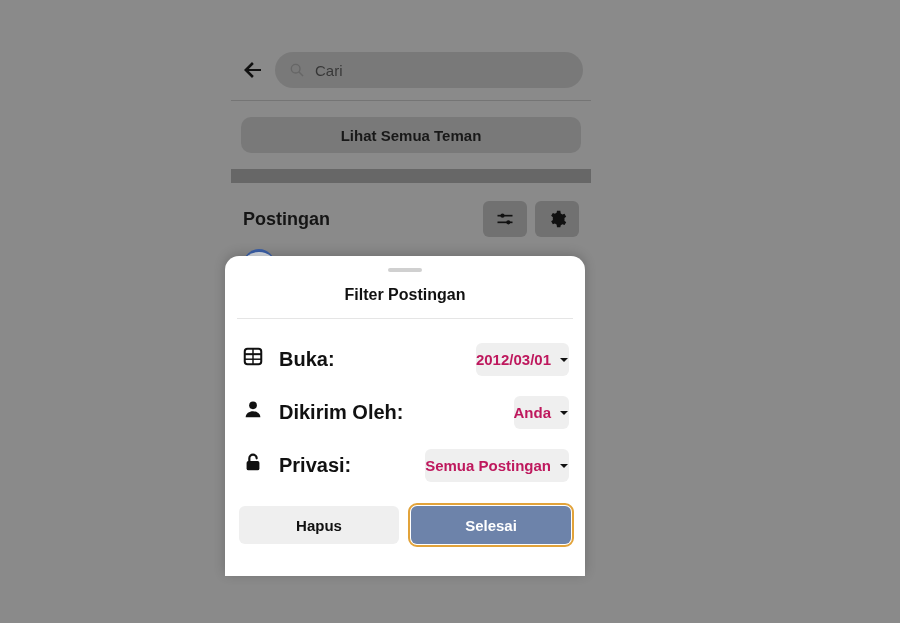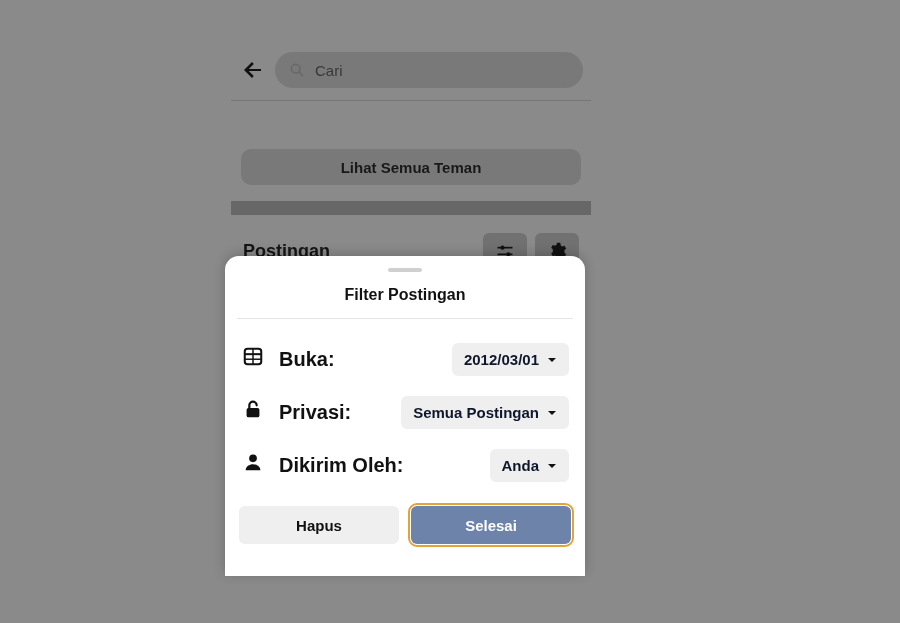--- a/index.html
+++ b/index.html
@@ -7,39 +7,39 @@
   .overlay { position:absolute; inset:0; background:rgba(0,0,0,0.0); }
   .phone-col { position: absolute; left: 231px; top: 0; width: 360px; }
   
   .topbar { display:flex; align-items:center; padding: 52px 8px 12px 8px; gap:8px; border-bottom:1px solid rgba(0,0,0,0.15); }
   .back { width:28px; height:28px; display:flex; align-items:center; justify-content:center; }
   .search-wrap { flex:1; background: rgba(0,0,0,0.12); border-radius: 18px; height:36px; display:flex; align-items:center; padding:0 14px; gap:10px; color: rgba(0,0,0,0.55); }
   .search-input { background:transparent; border:none; outline:none; font-size:15px; color: rgba(0,0,0,0.7); flex:1; }
   .search-input::placeholder { color: rgba(0,0,0,0.55); }
   
   .friends-btn-wrap { padding:16px 10px; }
-  .friends-btn { width:100%; background: rgba(0,0,0,0.12); border:none; border-radius:10px; height:36px; font-size:15px; font-weight:600; color: rgba(0,0,0,0.8); margin-top: 32px; }
+  .friends-btn { width:100%; background: rgba(0,0,0,0.12); border:none; border-radius:10px; height:36px; font-size:15px; font-weight:600; color: rgba(0,0,0,0.8); }
   .thick-sep { height:14px; background: rgba(0,0,0,0.25); }
   
   .posts-row { display:flex; align-items:center; justify-content:space-between; padding: 18px 12px 12px 12px; }
   .posts-title { font-size:18px; font-weight:700; color: rgba(0,0,0,0.85); }
   .post-ctrls { display:flex; gap:8px; }
   .ctrl-btn { width:44px; height:36px; border-radius:6px; background: rgba(0,0,0,0.18); border:none; display:flex; align-items:center; justify-content:center; }
   .avatar-stub { width:32px; height:20px; margin-left:12px; border-top-left-radius:50px; border-top-right-radius:50px; background: #d9dde3; border-top:3px solid #3a5fa8; }
   
   .modal { position:absolute; left:225px; top:256px; width:360px; background:#fff; border-radius:14px 14px 0 0; box-shadow: 0 -2px 12px rgba(0,0,0,0.2); padding: 10px 0 16px 0; }
   .grabber { width:34px; height:4px; background:#d0d0d0; border-radius:3px; margin: 2px auto 14px auto; }
   .modal-title { text-align:center; font-size:16px; font-weight:700; color:#111; padding-bottom:14px; }
   .modal-sep { height:1px; background:#e5e5e5; margin: 0 12px 14px 12px; }
   .filter-row { display:flex; align-items:flex-start; gap:14px; padding: 10px 16px; }
   .filter-icon { width:24px; display:flex; justify-content:center; padding-top:2px; }
   .filter-body { flex:1; display:flex; flex-direction:column; gap:4px; }
   .filter-head { display:flex; align-items:center; justify-content:space-between; gap:10px; }
   .filter-label { font-size:20px; font-weight:700; color:#111; }
-  .chip { background:#efefef; border:none; border-radius:6px; padding: 8px 12px; display:flex; align-items:center; gap:8px; font-size:15px; font-weight:600; color:#0f172a; cursor:pointer; }
+  .chip { background:#efefef; border:none; border-radius:6px; padding: 8px 0; display:flex; align-items:center; gap:8px; font-size:15px; font-weight:600; color:#be185d; cursor:pointer; }
   .filter-sub { font-size:13px; color:#555; line-height:1.35; max-width: 210px; }
   .toggle { width:34px; height:16px; background:#e0e0e0; border-radius:20px; position:relative; }
   .toggle::after { content:""; position:absolute; left:0; top:-2px; width:20px; height:20px; background:#fff; border-radius:50%; box-shadow:0 1px 3px rgba(0,0,0,0.3); }
   .modal-actions { display:flex; gap:12px; padding: 14px 14px 16px 14px; }
   .btn { flex:1; height:38px; border-radius:6px; font-size:15px; font-weight:700; border:none; cursor:pointer; }
   .btn-clear { background:#efefef; color:#111; }
   .btn-done { background:#6d83aa; color:#fff; outline: 2px solid #e2a33a; outline-offset: 1px; }
   svg { display:block; }
 </style>
 </head>
@@ -112,56 +112,56 @@
                 <path d="M1 3l4 4 4-4z" fill="#111"></path>
               </svg>
           </button>
         </div>
       </div>
     </div>
 
     <div class="filter-row">
       <div class="filter-icon">
         <svg width="22" height="22" viewBox="0 0 24 24">
+          <circle cx="12" cy="8" r="4.2" fill="#111"></circle>
+          <path d="M4 21c0-4 4-6.5 8-6.5s8 2.5 8 6.5z" fill="#111"></path>
+        </svg>
+      </div>
+      <div class="filter-body">
+        <div class="filter-head">
+          <div class="filter-label">Dikirim Oleh:</div>
+          <button class="chip">
+            <span>Anda</span>
+            <svg width="10" height="10" viewBox="0 0 10 10">
+                <path d="M1 3l4 4 4-4z" fill="#111"></path>
+              </svg>
+          </button>
+        </div>
+      </div>
+    </div>
+
+    <div class="filter-row">
+      <div class="filter-icon">
+        <svg width="22" height="22" viewBox="0 0 24 24">
           <rect x="5" y="11" width="14" height="10" rx="2" fill="#111"></rect>
           <path d="M8 11V8a4 4 0 018 0" fill="none" stroke="#111" stroke-width="2.4" stroke-linecap="round"></path>
         </svg>
       </div>
       <div class="filter-body">
         <div class="filter-head">
           <div class="filter-label">Privasi:</div>
           <button class="chip">
             <span>Semua Postingan</span>
             <svg width="10" height="10" viewBox="0 0 10 10">
                 <path d="M1 3l4 4 4-4z" fill="#111"></path>
               </svg>
           </button>
         </div>
       </div>
     </div>
 
-    <div class="filter-row">
-      <div class="filter-icon">
-        <svg width="22" height="22" viewBox="0 0 24 24">
-          <circle cx="12" cy="8" r="4.2" fill="#111"></circle>
-          <path d="M4 21c0-4 4-6.5 8-6.5s8 2.5 8 6.5z" fill="#111"></path>
-        </svg>
-      </div>
-      <div class="filter-body">
-        <div class="filter-head">
-          <div class="filter-label">Dikirim Oleh:</div>
-          <button class="chip">
-            <span>Anda</span>
-            <svg width="10" height="10" viewBox="0 0 10 10">
-                <path d="M1 3l4 4 4-4z" fill="#111"></path>
-              </svg>
-          </button>
-        </div>
-      </div>
-    </div>
-
 
     <div class="modal-actions">
       <button class="btn btn-clear">Hapus</button>
       <button class="btn btn-done">Selesai</button>
     </div>
   </div>
 </div>
 
 </body></html>

